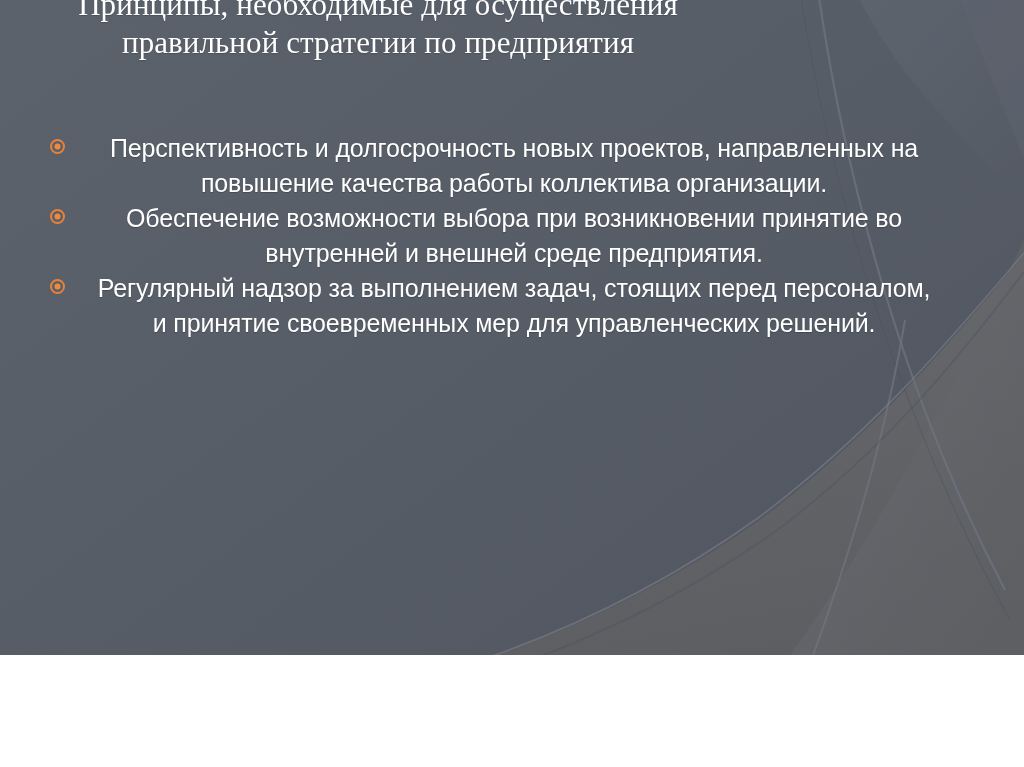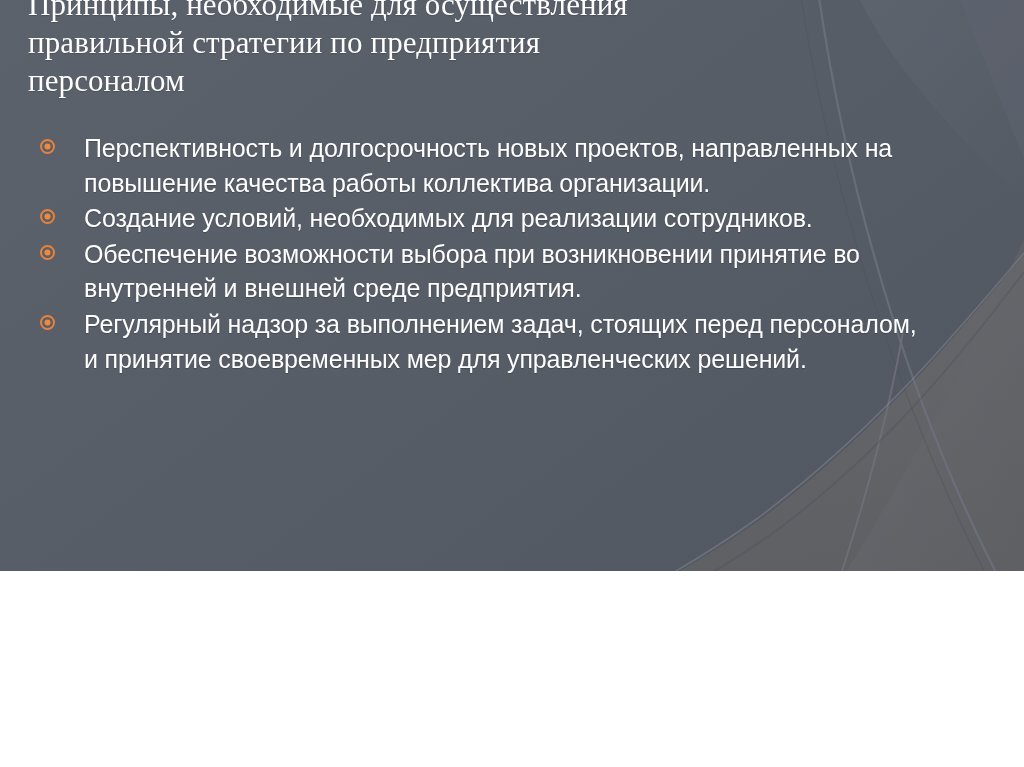--- a/index.html
+++ b/index.html
@@ -6,23 +6,24 @@
     margin: 0;
     padding: 0;
     background: #ffffff;
   }
   body {
     font-family: "Liberation Sans", sans-serif;
   }
   .slide {
     position: relative;
     width: 1024px;
-    height: 571px;
+    height: 655px;
     overflow: hidden;
     background: #ef4444;
+    text-align: center;
   }
   .slide-bg {
     position: absolute;
     inset: 0;
     width: 1024px;
     height: 767px;
     display: block;
   }
   .slide-content {
     position: absolute;
@@ -44,21 +45,21 @@
     color: #ffffff;
     font-weight: 400;
     letter-spacing: 0.1px;
     margin: 0;
     text-shadow: 0 1px 1px rgba(0,0,0,0.18);
   }
 
   
   .bullet-list {
     position: absolute;
-    left: 34px;
+    left: 44px;
     top: 131px;
     width: 890px;
     margin: 0;
     padding: 0;
     list-style: none;
   }
   .bullet-item {
     position: relative;
     padding-left: 50px;
     margin: 0 0 1px 0;
@@ -145,35 +146,30 @@
     <path d="M0,737 C 240,754 540,700 780,528 C 890,445 965,350 1024,272" fill="none" stroke="#4b5059" stroke-width="2" opacity="0.35"></path>
 
     <path d="M960,0 L1024,0 L1024,160 Z" fill="#606672" opacity="0.35"></path>
   </svg>
 
   <div class="slide-content">
 
     <div class="title-block">
       <div class="title-text">Принципы, необходимые для осуществления</div>
       <div class="title-text">правильной стратегии по предприятия</div>
-      <div class="title-text">персоналом</div>
     </div>
 
     <ul class="bullet-list">
 
       <li class="bullet-item">
         <span class="bullet-marker"></span>
         <span class="bullet-text">Перспективность и долгосрочность новых проектов, направленных на повышение качества работы коллектива организации.</span>
       </li>
 
 
-      <li class="bullet-item">
-        <span class="bullet-marker"></span>
-        <span class="bullet-text">Создание условий, необходимых для реализации сотрудников.</span>
-      </li>
 
       <li class="bullet-item">
         <span class="bullet-marker"></span>
         <span class="bullet-text">Обеспечение возможности выбора при возникновении принятие во внутренней и внешней среде предприятия.</span>
       </li>
 
       <li class="bullet-item">
         <span class="bullet-marker"></span>
         <span class="bullet-text">Регулярный надзор за выполнением задач, стоящих перед персоналом, и принятие своевременных мер для управленческих решений.</span>
       </li>

